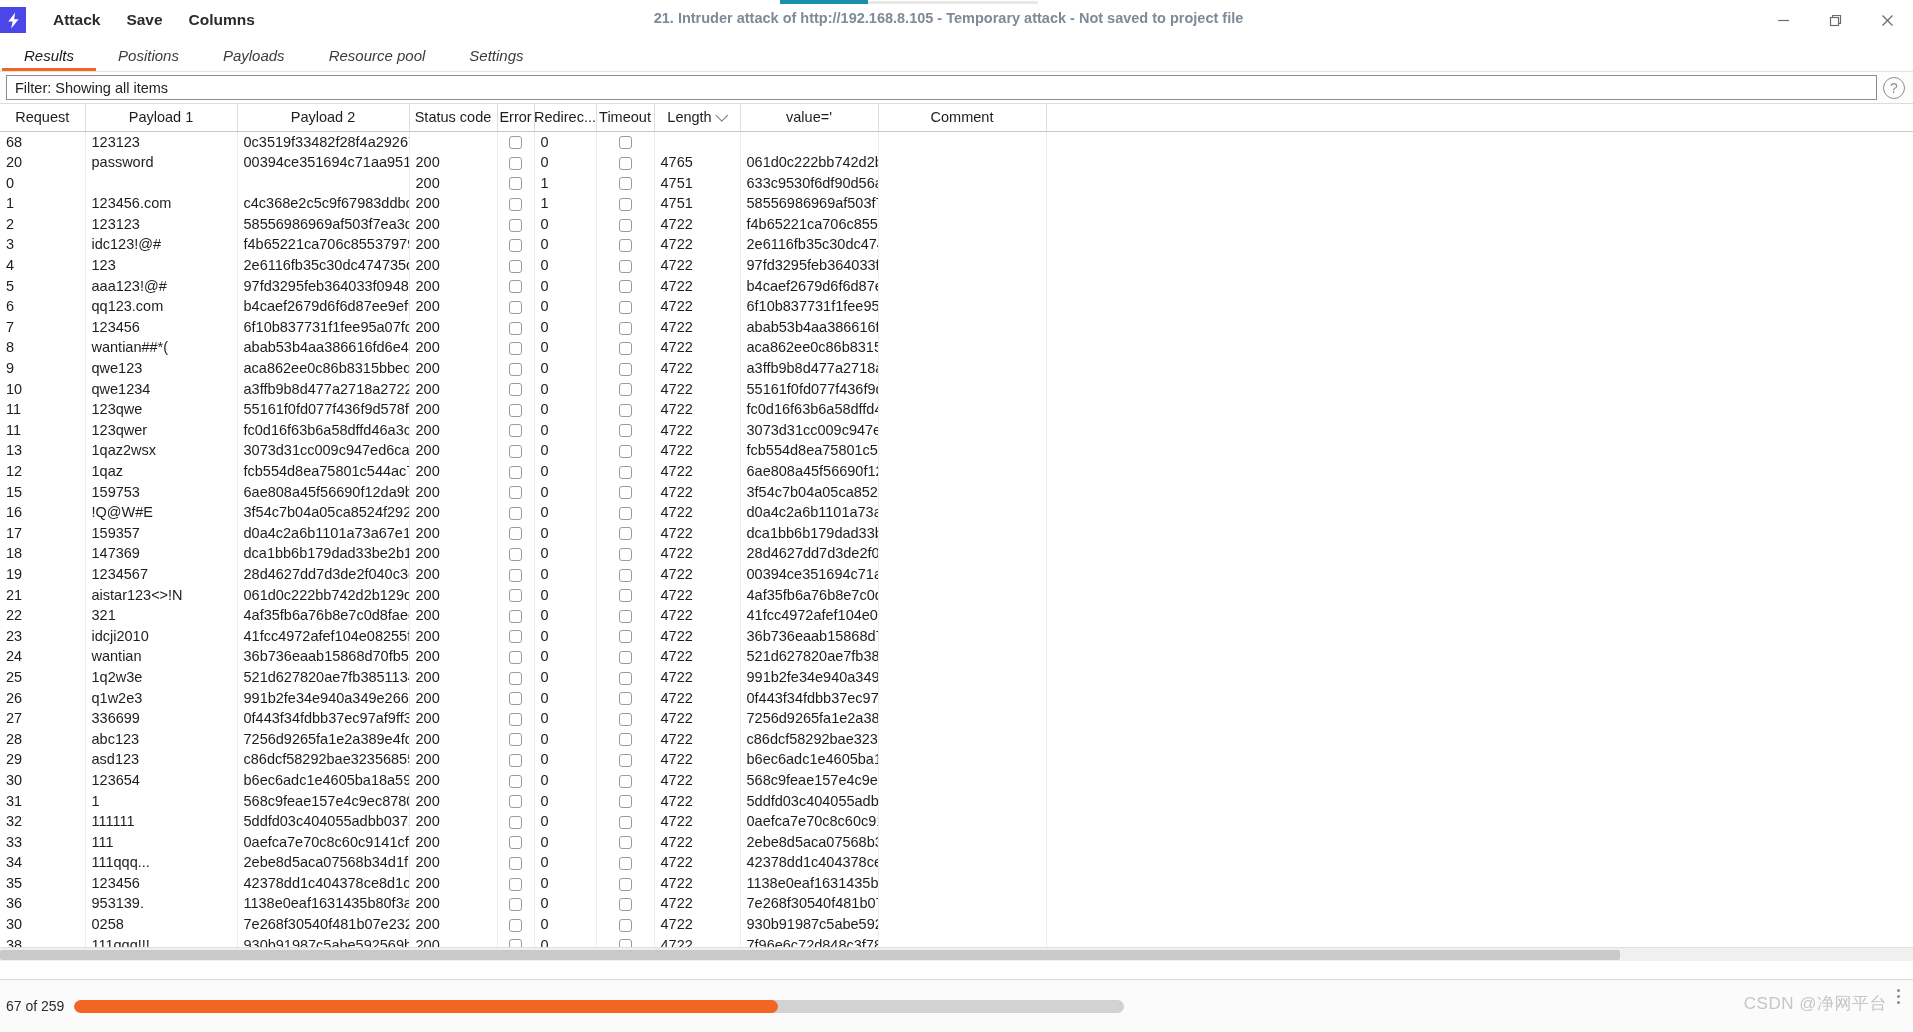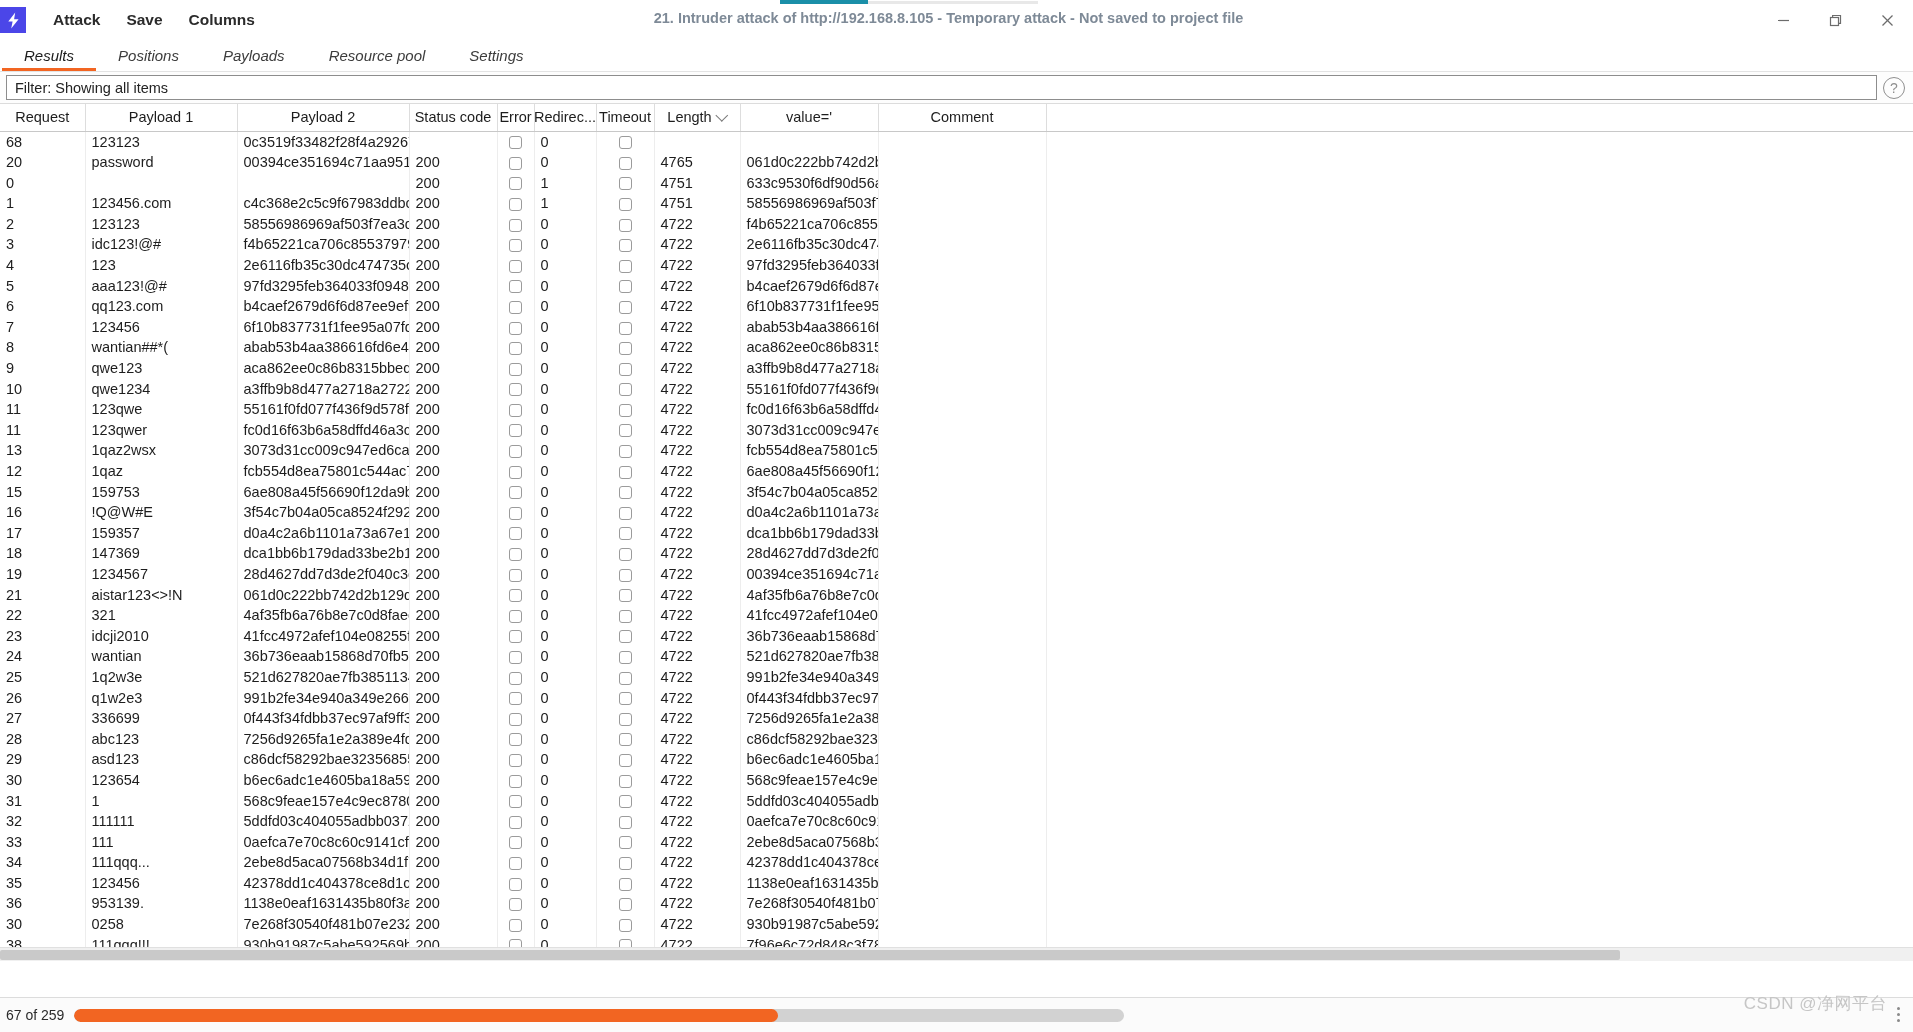--- a/index.html
+++ b/index.html
@@ -216,21 +216,21 @@
     left: 0; top: 2px;
     width: 1620px; height: 10px;
     background: #c9c9c9;
     border-radius: 2px;
   }
 
   
   .statusbar {
     position: absolute;
     left: 0; right: 0; bottom: 0;
-    height: 35px;
+    height: 53px;
     background: #fbfbfb;
     border-top: 1px solid #dcdcdc;
     display: flex;
     align-items: center;
     padding-left: 6px;
   }
   .status-count {
     font-size: 14px;
     color: #2b2b2b;
     margin-right: 10px;

